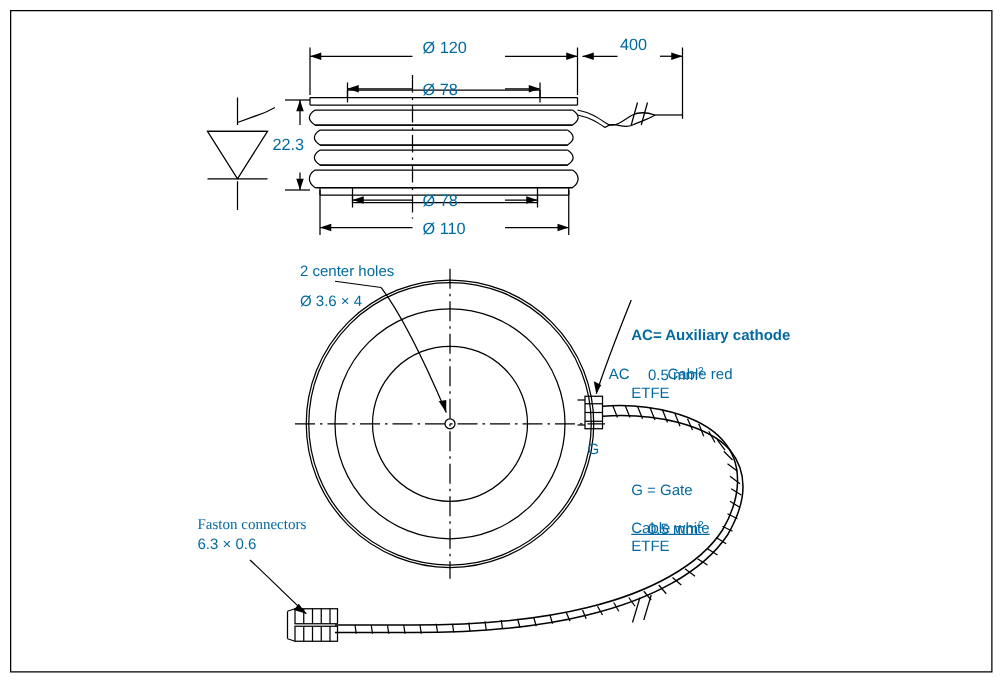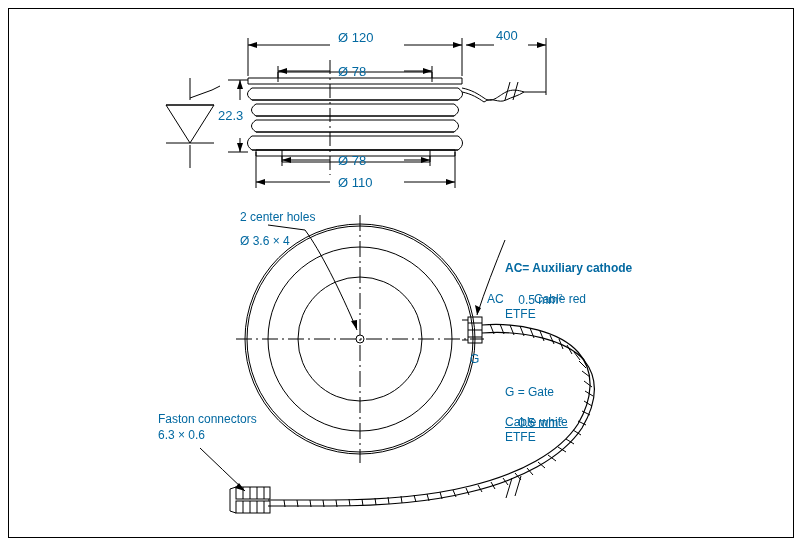--- a/index.html
+++ b/index.html
@@ -293,15 +293,15 @@
   <div class="lbl" style="left:467px; top:292px;margin-left:20px;">AC</div>
   <div class="lbl" style="left:470px; top:352px;">G</div>
 
   <div class="lbl" style="left:505px; top:385px;">G = Gate</div>
   <div class="lbl" style="left:505px; top:400px;">
     <span>0.5 mm</span><span class="sup">2</span>
   </div>
   <div class="lbl" style="left:505px; top:415px;text-decoration:underline;">Cable white</div>
   <div class="lbl" style="left:505px; top:430px;">ETFE</div>
 
-  <div class="lbl" style="left:158px; top:412px;">Faston connectors</div>
+  <div class="lbl" style="left:158px; top:412px;font-family:Liberation Serif, serif;">Faston connectors</div>
   <div class="lbl" style="left:158px; top:428px;">6.3 × 0.6</div>
 </div>
 
 </body></html>

